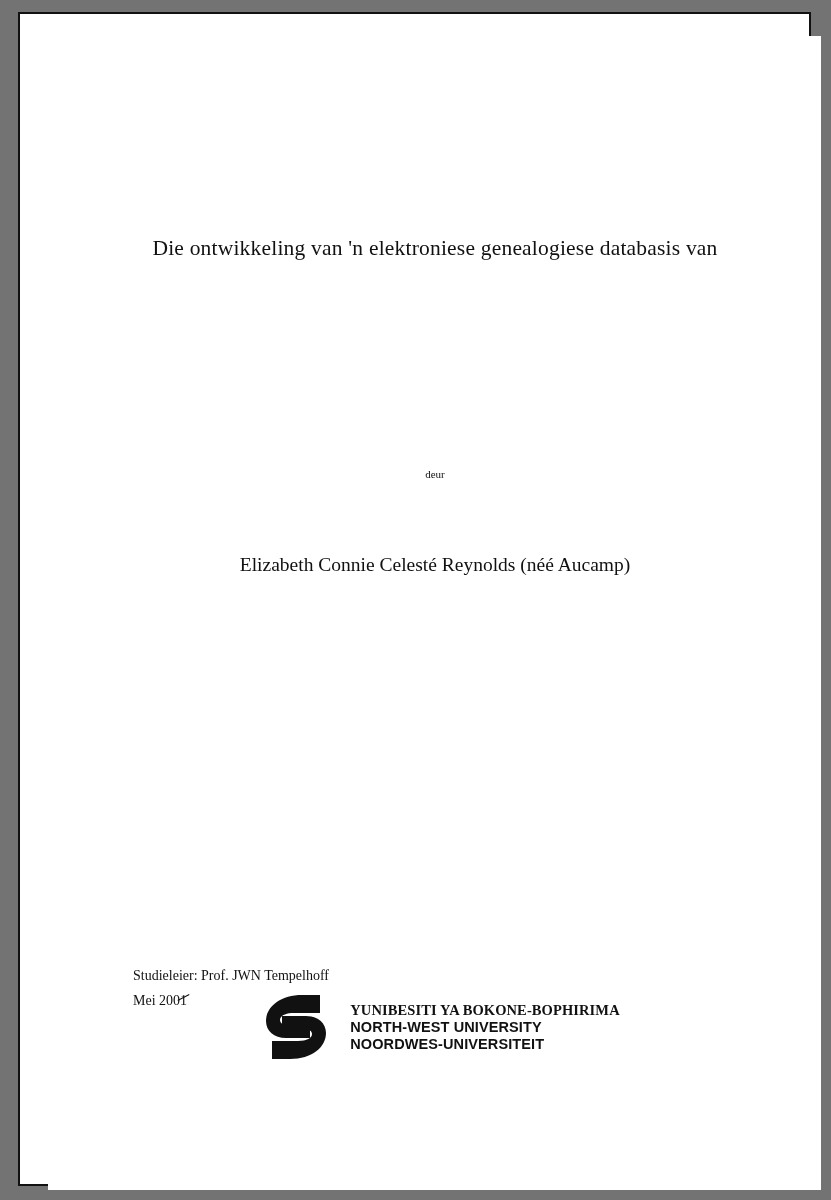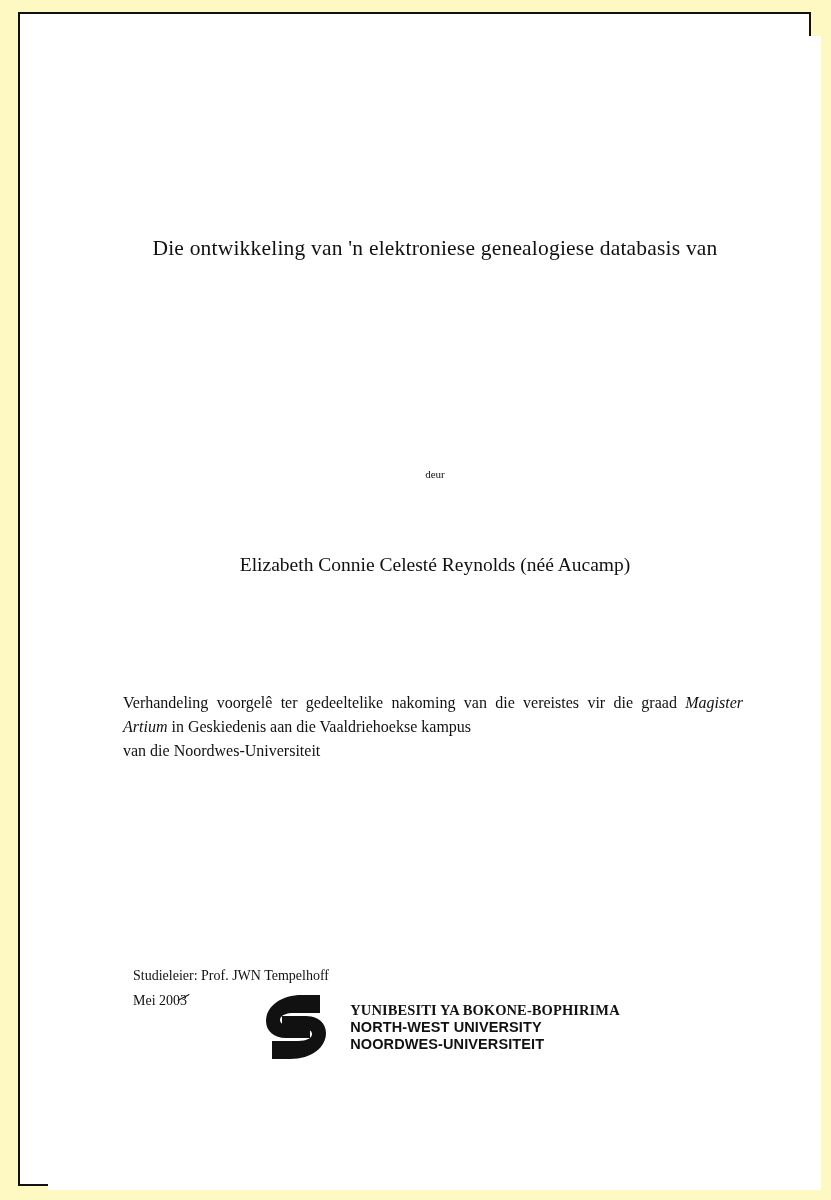--- a/index.html
+++ b/index.html
@@ -11,21 +11,21 @@
     width: 831px;
     height: 1200px;
     font-family: "Liberation Serif", serif;
     color: #111111;
     overflow: hidden;
   }
   .page {
     position: relative;
     width: 831px;
     height: 1200px;
-    background: #fef9c3;
+    background: #737373;
   }
   
   .scan-frame {
     position: absolute;
     left: 18px;
     top: 12px;
     width: 793px;
     height: 1174px;
     border: 2px solid #111111;
     box-sizing: border-box;
@@ -154,29 +154,25 @@
       <div class="content">
 
         <div class="title-block">
           <div class="title-line">Die ontwikkeling van 'n elektroniese genealogiese databasis van</div>
         </div>
 
         <div class="by-line">deur</div>
 
         <div class="author">Elizabeth Connie Celesté Reynolds (néé Aucamp)</div>
 
-        <div class="statement">
-          <div class="just"><span>Verhandeling voorgelê ter gedeeltelike nakoming van die vereistes vir die graad </span><i>Magister Artium</i><span> in Geskiedenis aan die Vaaldriehoekse kampus</span></div>
-          <div>van die Noordwes-Universiteit</div>
-        </div>
 
         <div class="supervisor">
           <div>Studieleier: Prof. JWN Tempelhoff</div>
           <div class="date-row">
-            <span>Mei 2003</span>
+            <span>Mei 2001</span>
             <span class="strike"></span>
           </div>
         </div>
 
         <div class="logo-wrap">
           <div class="logo-mark">
             <svg width="92" height="72" viewBox="0 0 92 72" xmlns="http://www.w3.org/2000/svg">
               <g fill="#111111">
                 <path d="M52 4 C30 4 16 16 16 30 C16 40 24 47 36 47 L60 47 L60 34 L38 34 C33 34 30 32 30 29 C30 25 35 22 44 22 L70 22 L70 4 Z"></path>
                 <path d="M40 68 C62 68 76 56 76 42 C76 32 68 25 56 25 L32 25 L32 38 L54 38 C59 38 62 40 62 43 C62 47 57 50 48 50 L22 50 L22 68 Z"></path>

